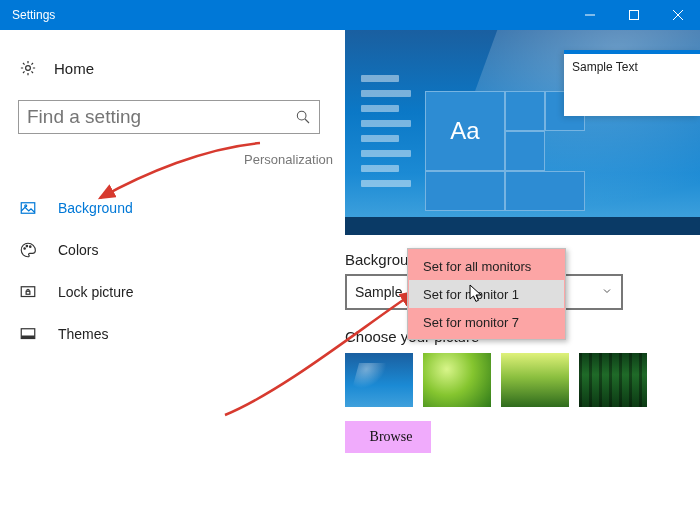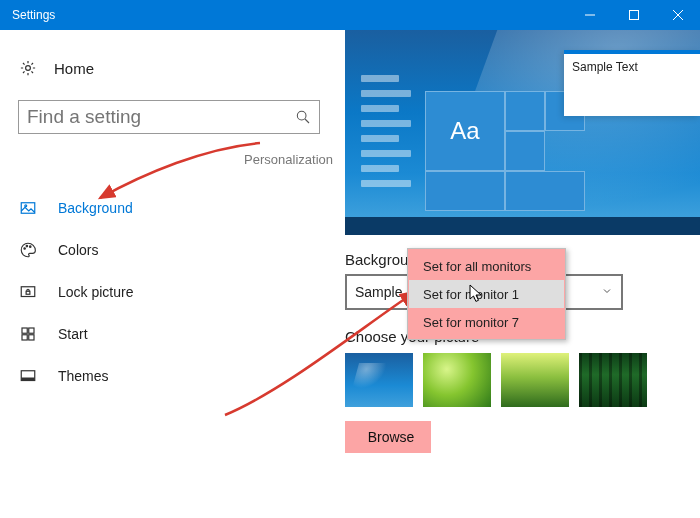--- a/index.html
+++ b/index.html
@@ -45,21 +45,21 @@
   .lbl{font-size:15px;margin:4px 0 6px 0;}
   .dropdown{width:258px;height:32px;border:2px solid #777;display:flex;align-items:center;justify-content:space-between;padding:0 8px;font-size:14px;background:#fff;}
   .thumbs{display:flex;gap:10px;margin-top:8px;}
   .thumb{width:68px;height:54px;}
   .thumb.win{background:linear-gradient(180deg,#1a5fa0,#1b8ad4 60%,#3fa0dc);position:relative;}
   .thumb.win::after{content:"";position:absolute;left:10px;top:10px;width:30px;height:30px;background:radial-gradient(circle at 30% 20%,rgba(255,255,255,.4),transparent 60%);transform:skewX(-15deg);}
   .thumb.leaves{background:radial-gradient(circle at 35% 30%,#d8f58a,#85c52f 45%,#2f7a1a);}
   .thumb.hills{background:linear-gradient(180deg,#dff17a 0%,#8bbf3f 45%,#2f6b1d 100%);}
   .thumb.forest{background:linear-gradient(180deg,#0e4018 0%,#1f6a28 40%,#0c3a14 100%);position:relative;}
   .thumb.forest::before{content:"";position:absolute;inset:0;background:repeating-linear-gradient(90deg,rgba(0,0,0,.35) 0 3px,transparent 3px 10px);}
-  .browse{margin-top:14px;width:86px;height:32px;background:#fca5a5;border:none;font-size:14px;font-family:Liberation Sans, sans-serif;color:#111;padding-left:12px;}
+  .browse{margin-top:14px;width:86px;height:32px;background:#f0abfc;border:none;font-size:14px;font-family:Liberation Serif, serif;color:#111;padding-left:12px;}
   
   .ctxmenu{position:absolute;left:62px;top:218px;width:155px;background:#fca5a5;border:1px solid #bfbfbf;box-shadow:2px 2px 5px rgba(0,0,0,.25);padding:3px 1px;z-index:20;}
   .ctxmenu .mi{height:28px;display:flex;align-items:center;padding:0 14px;font-size:13px;position:relative;}
   .ctxmenu .mi.hover{background:#dedede;}
   .cursor{position:absolute;left:124px;top:254px;z-index:30;}
   
   .arrow{position:absolute;z-index:15;pointer-events:none;}
 </style>
 </head>
 <body>
@@ -138,31 +138,20 @@
         </li>
         <li>
           <span class="nicon">
             <svg width="18" height="18" viewBox="0 0 24 24" fill="none" stroke="#333" stroke-width="1.6">
               <rect x="3" y="5" width="18" height="13"></rect>
                 <rect x="9.5" y="11" width="5" height="4"></rect>
                 <path d="M10.5 11V9.8a1.5 1.5 0 0 1 3 0V11"></path>
             </svg>
           </span>
           <span>Lock picture</span>
-        </li>
-        <li>
-          <span class="nicon">
-            <svg width="18" height="18" viewBox="0 0 24 24" fill="none" stroke="#333" stroke-width="1.6">
-              <rect x="4" y="4" width="7" height="7"></rect>
-                <rect x="13" y="4" width="7" height="7"></rect>
-                <rect x="4" y="13" width="7" height="7"></rect>
-                <rect x="13" y="13" width="7" height="7"></rect>
-            </svg>
-          </span>
-          <span>Start</span>
         </li>
         <li>
           <span class="nicon">
             <svg width="18" height="18" viewBox="0 0 24 24" fill="none" stroke="#333" stroke-width="1.6">
               <rect x="3" y="5" width="18" height="13"></rect>
                 <rect x="3" y="14" width="18" height="4" fill="#333" stroke="none"></rect>
             </svg>
           </span>
           <span>Themes</span>
         </li>

